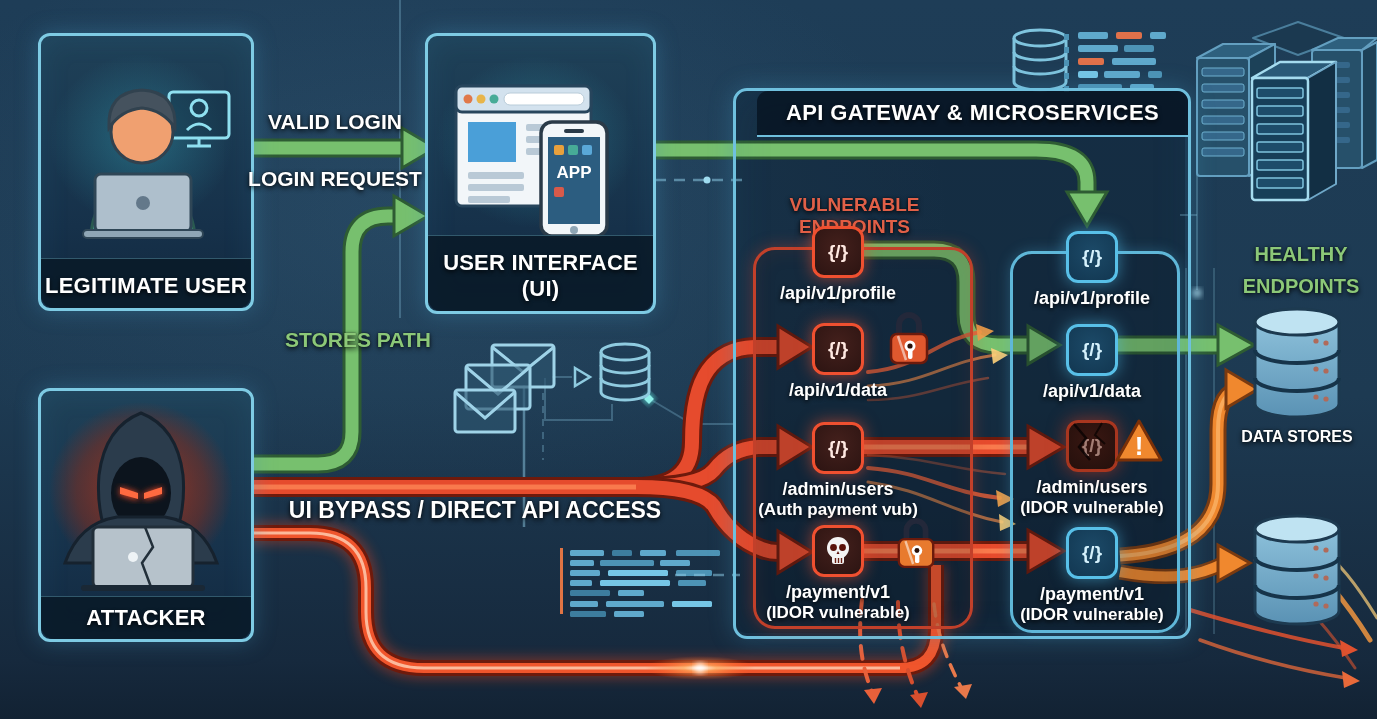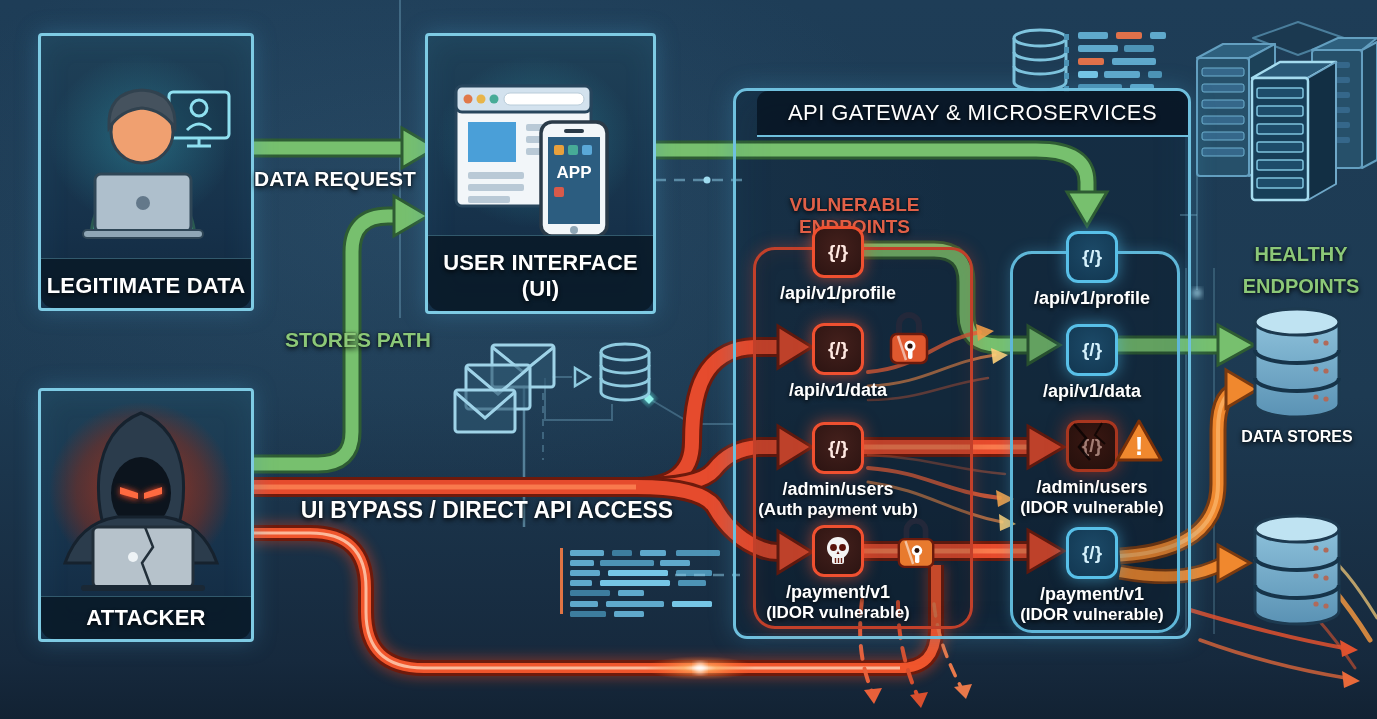--- a/index.html
+++ b/index.html
@@ -4,35 +4,35 @@
 <style>
   html,body{margin:0;padding:0;background:#0f2233;}
   #canvas{position:relative;width:1377px;height:719px;overflow:hidden;
     font-family:"Liberation Sans",sans-serif;
     background:
       radial-gradient(900px 500px at 30% 30%, rgba(80,130,165,.18), rgba(0,0,0,0) 60%),
       linear-gradient(180deg,#1e3d57 0%,#1d3a52 55%,#16293d 92%,#122233 100%);}
   svg{display:block}
   .abs{position:absolute;}
   
-  .node-box{position:absolute;border:3px solid #7ecbe4;border-radius:4px;
+  .node-box{position:absolute;border:3px solid #7ecbe4;border-radius:12px;
     background:linear-gradient(180deg,#1f4158 0%,#16314a 70%,#122940 100%);
     box-shadow:0 0 22px rgba(70,150,190,.35), inset 0 0 30px rgba(60,150,190,.12);}
   .node-label{position:absolute;left:0;right:0;bottom:0;
     background:rgba(9,24,38,.82);border-top:1px solid rgba(126,203,228,.35);
     border-radius:0 0 13px 13px;color:#fff;font-weight:700;text-align:center;
     font-size:22px;line-height:26px;letter-spacing:.2px;padding:14px 4px 9px;
     text-shadow:0 2px 4px rgba(0,0,0,.8);}
   
   .panel{position:absolute;border:3px solid #6fc0de;border-radius:14px;
     box-shadow:0 0 24px rgba(70,160,200,.3), inset 0 0 40px rgba(40,110,150,.10);}
   .panel-header{position:absolute;left:0;right:0;top:0;height:44px;
     background:rgba(8,22,36,.88);border-bottom:2px solid #6fc0de;
     border-radius:11px 11px 0 0;display:flex;align-items:center;justify-content:center;
-    color:#fff;font-weight:400;font-size:22px;letter-spacing:.4px;
+    color:#fff;font-weight:700;font-size:22px;letter-spacing:.4px;
     text-shadow:0 2px 4px rgba(0,0,0,.8);margin-left:21px;}
   .subbox{position:absolute;border-radius:22px;background:rgba(10,20,32,.18);}
   .subbox.red{border:3px solid #c2402a;box-shadow:0 0 16px rgba(220,70,40,.35), inset 0 0 22px rgba(220,70,40,.10);}
   .subbox.blue{border:3px solid #5fb7d8;box-shadow:0 0 14px rgba(80,180,220,.3);}
   
   .ep{position:absolute;width:200px;text-align:center;}
   .ep-icon{width:46px;height:46px;margin:0 auto 5px;border-radius:12px;
     display:flex;align-items:center;justify-content:center;font-weight:700;font-size:19px;}
   .ep-icon.red{border:3px solid #ef5030;background:radial-gradient(circle at 50% 40%,#44201c,#2c1412);
     color:#ffe9e2;box-shadow:0 0 16px rgba(240,80,45,.6);}
@@ -365,21 +365,21 @@
     </g>
     <path d="M 50 196 Q 52 150 102 142 Q 150 150 154 196 Z" fill="#47a18e" stroke="#2a5a50" stroke-width="3"></path>
     <circle cx="101" cy="92" r="31" fill="#f0a070" stroke="#31424f" stroke-width="3"></circle>
     <path d="M 68 88 Q 66 52 101 50 Q 136 52 134 88 Q 122 70 101 68 Q 80 70 68 88 Z" fill="#45525e" stroke="#31424f" stroke-width="3"></path>
     <g>
       <rect x="54" y="134" width="96" height="58" rx="6" fill="#aebfcc" stroke="#2f4656" stroke-width="3"></rect>
       <circle cx="102" cy="163" r="7" fill="#63788a"></circle>
       <rect x="42" y="190" width="120" height="8" rx="4" fill="#8fa6b5" stroke="#2f4656" stroke-width="2"></rect>
     </g>
   </svg>
-  <div class="node-label" style="font-size:22px">LEGITIMATE DATA</div>
+  <div class="node-label" style="font-size:22px">LEGITIMATE USER</div>
 </div>
 
 <div class="node-box" style="left:425px;top:33px;width:225px;height:275px">
   <svg width="219" height="202" viewBox="0 0 219 202" style="margin-top:6px">
     <ellipse cx="108" cy="100" rx="100" ry="86" fill="url(#gUser)"></ellipse>
     <g>
       <rect x="28" y="44" width="135" height="120" rx="6" fill="#f2f6f9" stroke="#27455c" stroke-width="3"></rect>
       <rect x="28" y="44" width="135" height="26" rx="6" fill="#d3e2ee" stroke="#27455c" stroke-width="3"></rect>
       <circle cx="40" cy="57" r="4.5" fill="#e0784a"></circle>
           <circle cx="53" cy="57" r="4.5" fill="#e8b54a"></circle>
@@ -419,23 +419,24 @@
     <path d="M 121 92 L 103 98 L 103 104 L 121 99 Z" fill="#ff6a40"></path>
     <path d="M 24 168 Q 38 128 76 122 L 124 122 Q 162 128 176 168 Z" fill="#2b3c4c" stroke="#16222e" stroke-width="3"></path>
     <rect x="52" y="132" width="100" height="60" rx="5" fill="#b6c2cb" stroke="#222f3a" stroke-width="3"></rect>
     <path d="M 104 132 L 112 152 L 101 168 L 110 192" fill="none" stroke="#222f3a" stroke-width="2.5"></path>
     <circle cx="92" cy="162" r="5" fill="#eef3f6"></circle>
     <rect x="40" y="190" width="124" height="6" rx="3" fill="#1a2835"></rect>
   </svg>
   <div class="node-label" style="padding:8px 1px">ATTACKER</div>
 </div>
 
-<div class="flabel" style="left:228px;top:167px;width:214px;font-size:21px">DATA REQUEST</div>
+<div class="flabel" style="left:240px;top:110px;width:190px;font-size:21px">VALID LOGIN</div>
+<div class="flabel" style="left:228px;top:167px;width:214px;font-size:21px">LOGIN REQUEST</div>
 <div class="flabel green-text" style="left:263px;top:328px;width:190px;font-size:21px">STORES PATH</div>
-<div class="flabel" style="left:292px;top:497px;width:390px;font-size:23px">UI BYPASS / DIRECT API ACCESS</div>
+<div class="flabel" style="left:280px;top:497px;width:390px;font-size:23px">UI BYPASS / DIRECT API ACCESS</div>
 <div class="flabel green-text" style="left:1228px;top:238px;width:146px;font-size:20px;line-height:32px">HEALTHY ENDPOINTS</div>
 <div class="flabel" style="left:1238px;top:424px;width:118px;font-size:16px;line-height:25px">DATA STORES</div>
 
 <div class="ep" style="left:738px;top:226px">
   <div class="ep-icon red">
         <span>{/}</span>
       </div>
   <div class="ep-label">/api/v1/profile</div>
 </div>
 <div class="ep" style="left:738px;top:323px">

